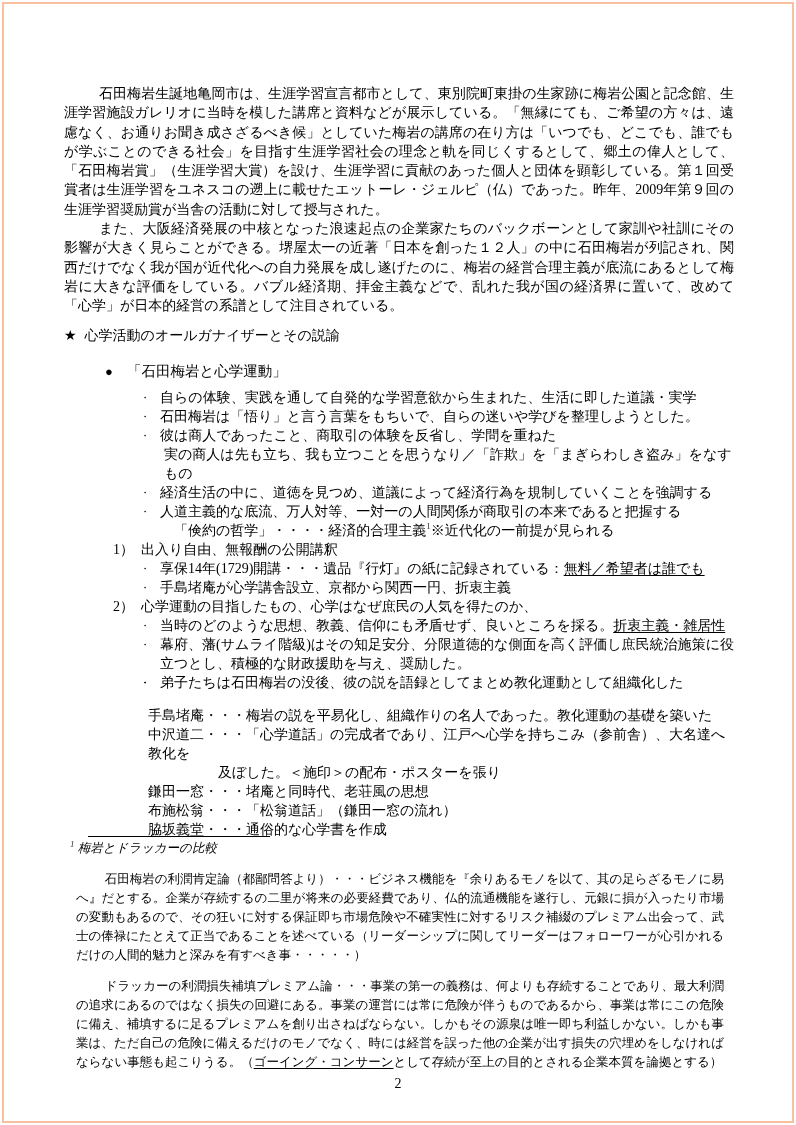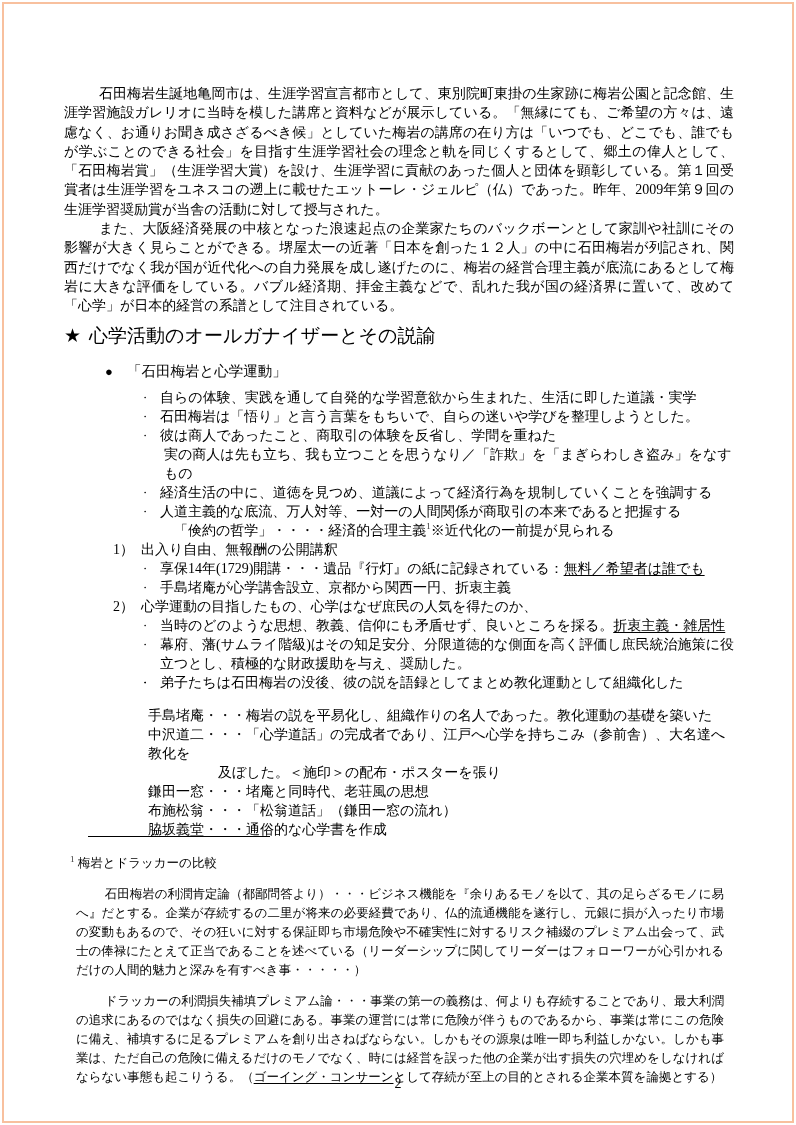--- a/index.html
+++ b/index.html
@@ -3,41 +3,41 @@
 <meta charset="utf-8">
 <style>
   html,body{margin:0;padding:0;background:#ffffff;}
   body{width:796px;height:1125px;position:relative;overflow:hidden;
        font-family:"Liberation Serif","DejaVu Serif",serif;color:#000;}
   .page-border{position:absolute;top:2px;left:2px;right:2px;bottom:2px;
        border:2px solid #f8c09e;pointer-events:none;}
   .content{position:absolute;top:84px;left:64px;width:670px;
        font-size:14px;line-height:19.3px;}
   .para{text-align:justify;text-indent:2.5em;margin:0;}
-  .heading{margin-top:7px;font-size:19px;line-height:26px;white-space:nowrap;}
+  .heading{margin-top:7px;font-size:14px;line-height:26px;white-space:nowrap;}
   .heading .star{margin-right:8px;}
   .subsection{position:relative;margin-top:12px;padding-left:63px;
        font-size:14.5px;line-height:21px;}
   .subsection .disc{position:absolute;left:41px;top:0;font-size:13px;}
   .list{margin-top:6px;}
   .li{position:relative;padding-left:96px;line-height:19px;text-align:justify;}
   .li .dot{position:absolute;left:76px;top:0;font-size:10px;line-height:19px;}
   .cont1{padding-left:100px;line-height:19px;}
   .cont2{padding-left:110px;line-height:19px;}
   .num{position:relative;padding-left:77px;line-height:19px;}
   .num .nmark{position:absolute;left:49px;top:0;}
   .names{margin-top:14px;}
   .names .nm{padding-left:84px;line-height:19px;}
   .names .nm2{padding-left:154px;line-height:19px;}
   .u{text-decoration:underline;text-underline-offset:2px;}
   sup.fn{font-size:9px;vertical-align:super;line-height:0;color:#333;}
   .footnote{position:absolute;top:836px;left:64px;width:672px;
        font-size:12.5px;line-height:19px;}
   .fn-sep{border-top:1px solid #000;width:182px;margin-left:24px;height:0;}
-  .fn-title{margin-top:17px;margin-left:6px;}
+  .fn-title{margin-top:2px;margin-left:6px;font-style:italic;}
   .fn-para{text-align:justify;text-indent:2.3em;margin:12px;}
   .page-num{position:absolute;top:1076px;left:0;width:796px;
        text-align:center;font-size:14px;}
 </style>
 </head>
 <body>
 
 <div class="page-border"></div>
 
 <div class="content">

